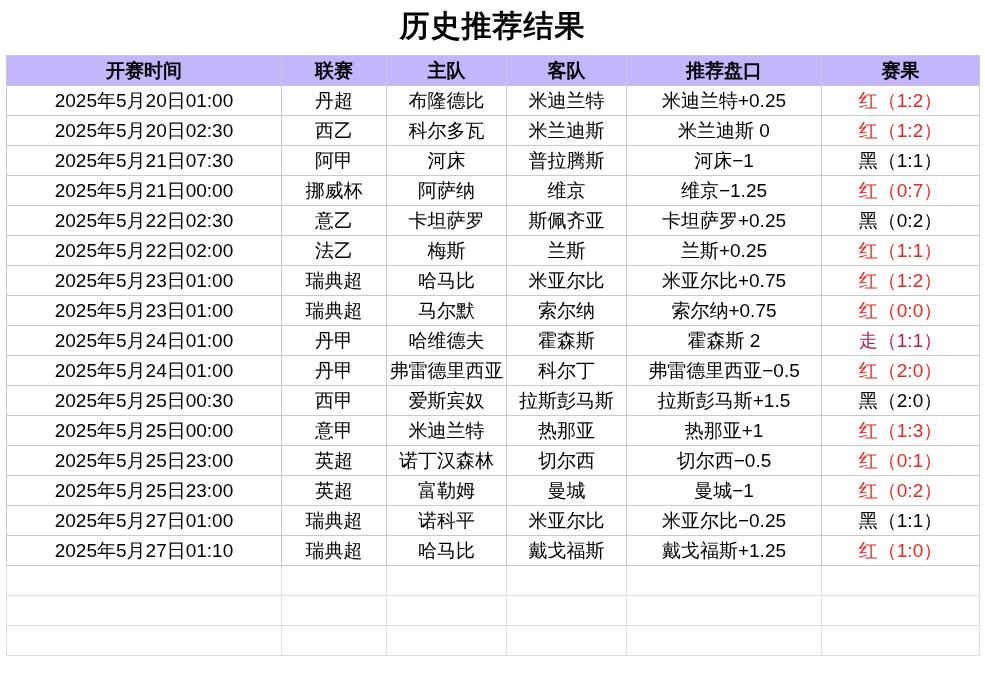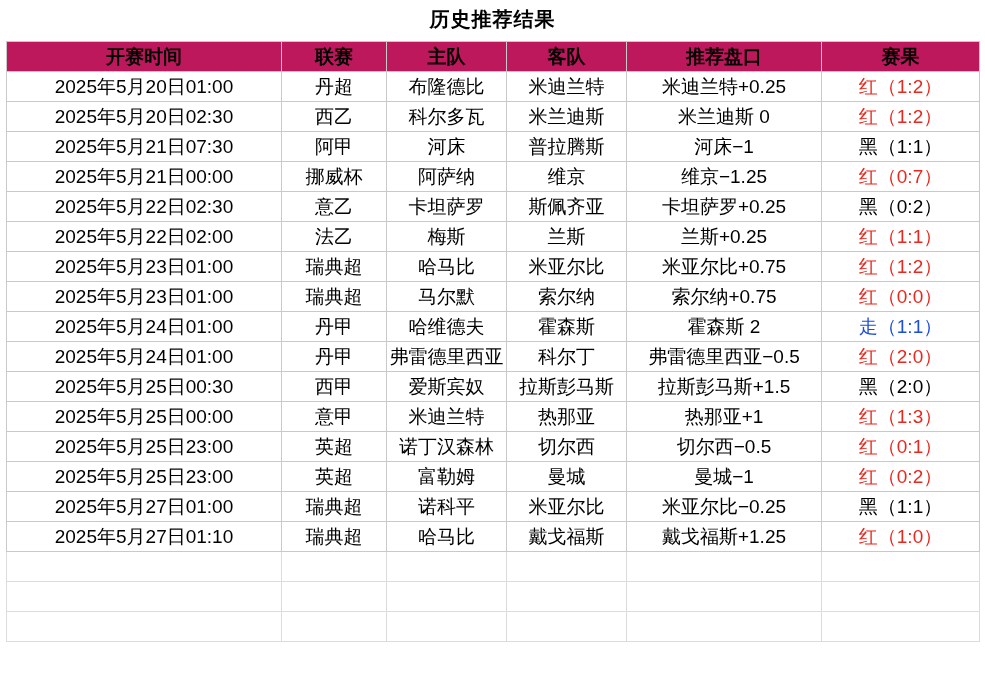--- a/index.html
+++ b/index.html
@@ -15,21 +15,21 @@
     overflow: hidden;
   }
   .page {
     position: relative;
     width: 985px;
     height: 688px;
     background: #ffffff;
   }
   .title {
     text-align: center;
-    font-size: 20px;
+    font-size: 30px;
     font-weight: bold;
     letter-spacing: 1px;
     padding: 6px 0 8px 0;
     color: #000000;
   }
   .table-wrap {
     padding: 0 6px;
   }
   table.sheet {
     border-collapse: collapse;
@@ -40,21 +40,21 @@
     border: 1px solid #c9c9c9;
     height: 29px;
     font-size: 19px;
     text-align: center;
     vertical-align: middle;
     padding: 0 2px;
     white-space: nowrap;
     overflow: hidden;
   }
   thead th {
-    background: #be185d;
+    background: #c4b5fd;
     color: #000000;
     font-weight: bold;
     font-size: 20px;
     height: 38px;
     border: 1px solid #b3b3b3;
   }
   col.c-time  { width: 275px; }
   col.c-league{ width: 105px; }
   col.c-home  { width: 120px; }
   col.c-away  { width: 120px; }
@@ -62,21 +62,21 @@
   col.c-res   { width: 158px; }
 
   td.time   { font-size: 19px; margin-left: 28px; }
   td.league { font-size: 19px; }
   td.home, td.away { font-size: 19px; }
   td.pick   { font-size: 19px; margin-top: 6px; }
   td.result { font-size: 19px; font-weight: normal; }
 
   .res-red   { color: #e8281e; }
   .res-black { color: #000000; }
-  .res-amber { color: #1d4ed8; }
+  .res-amber { color: #be185d; }
 
   tr.empty td {
     height: 29px;
     border: 1px solid #dcdcdc;
     background: #ffffff;
   }
 </style>
 </head>
 <body>
 

